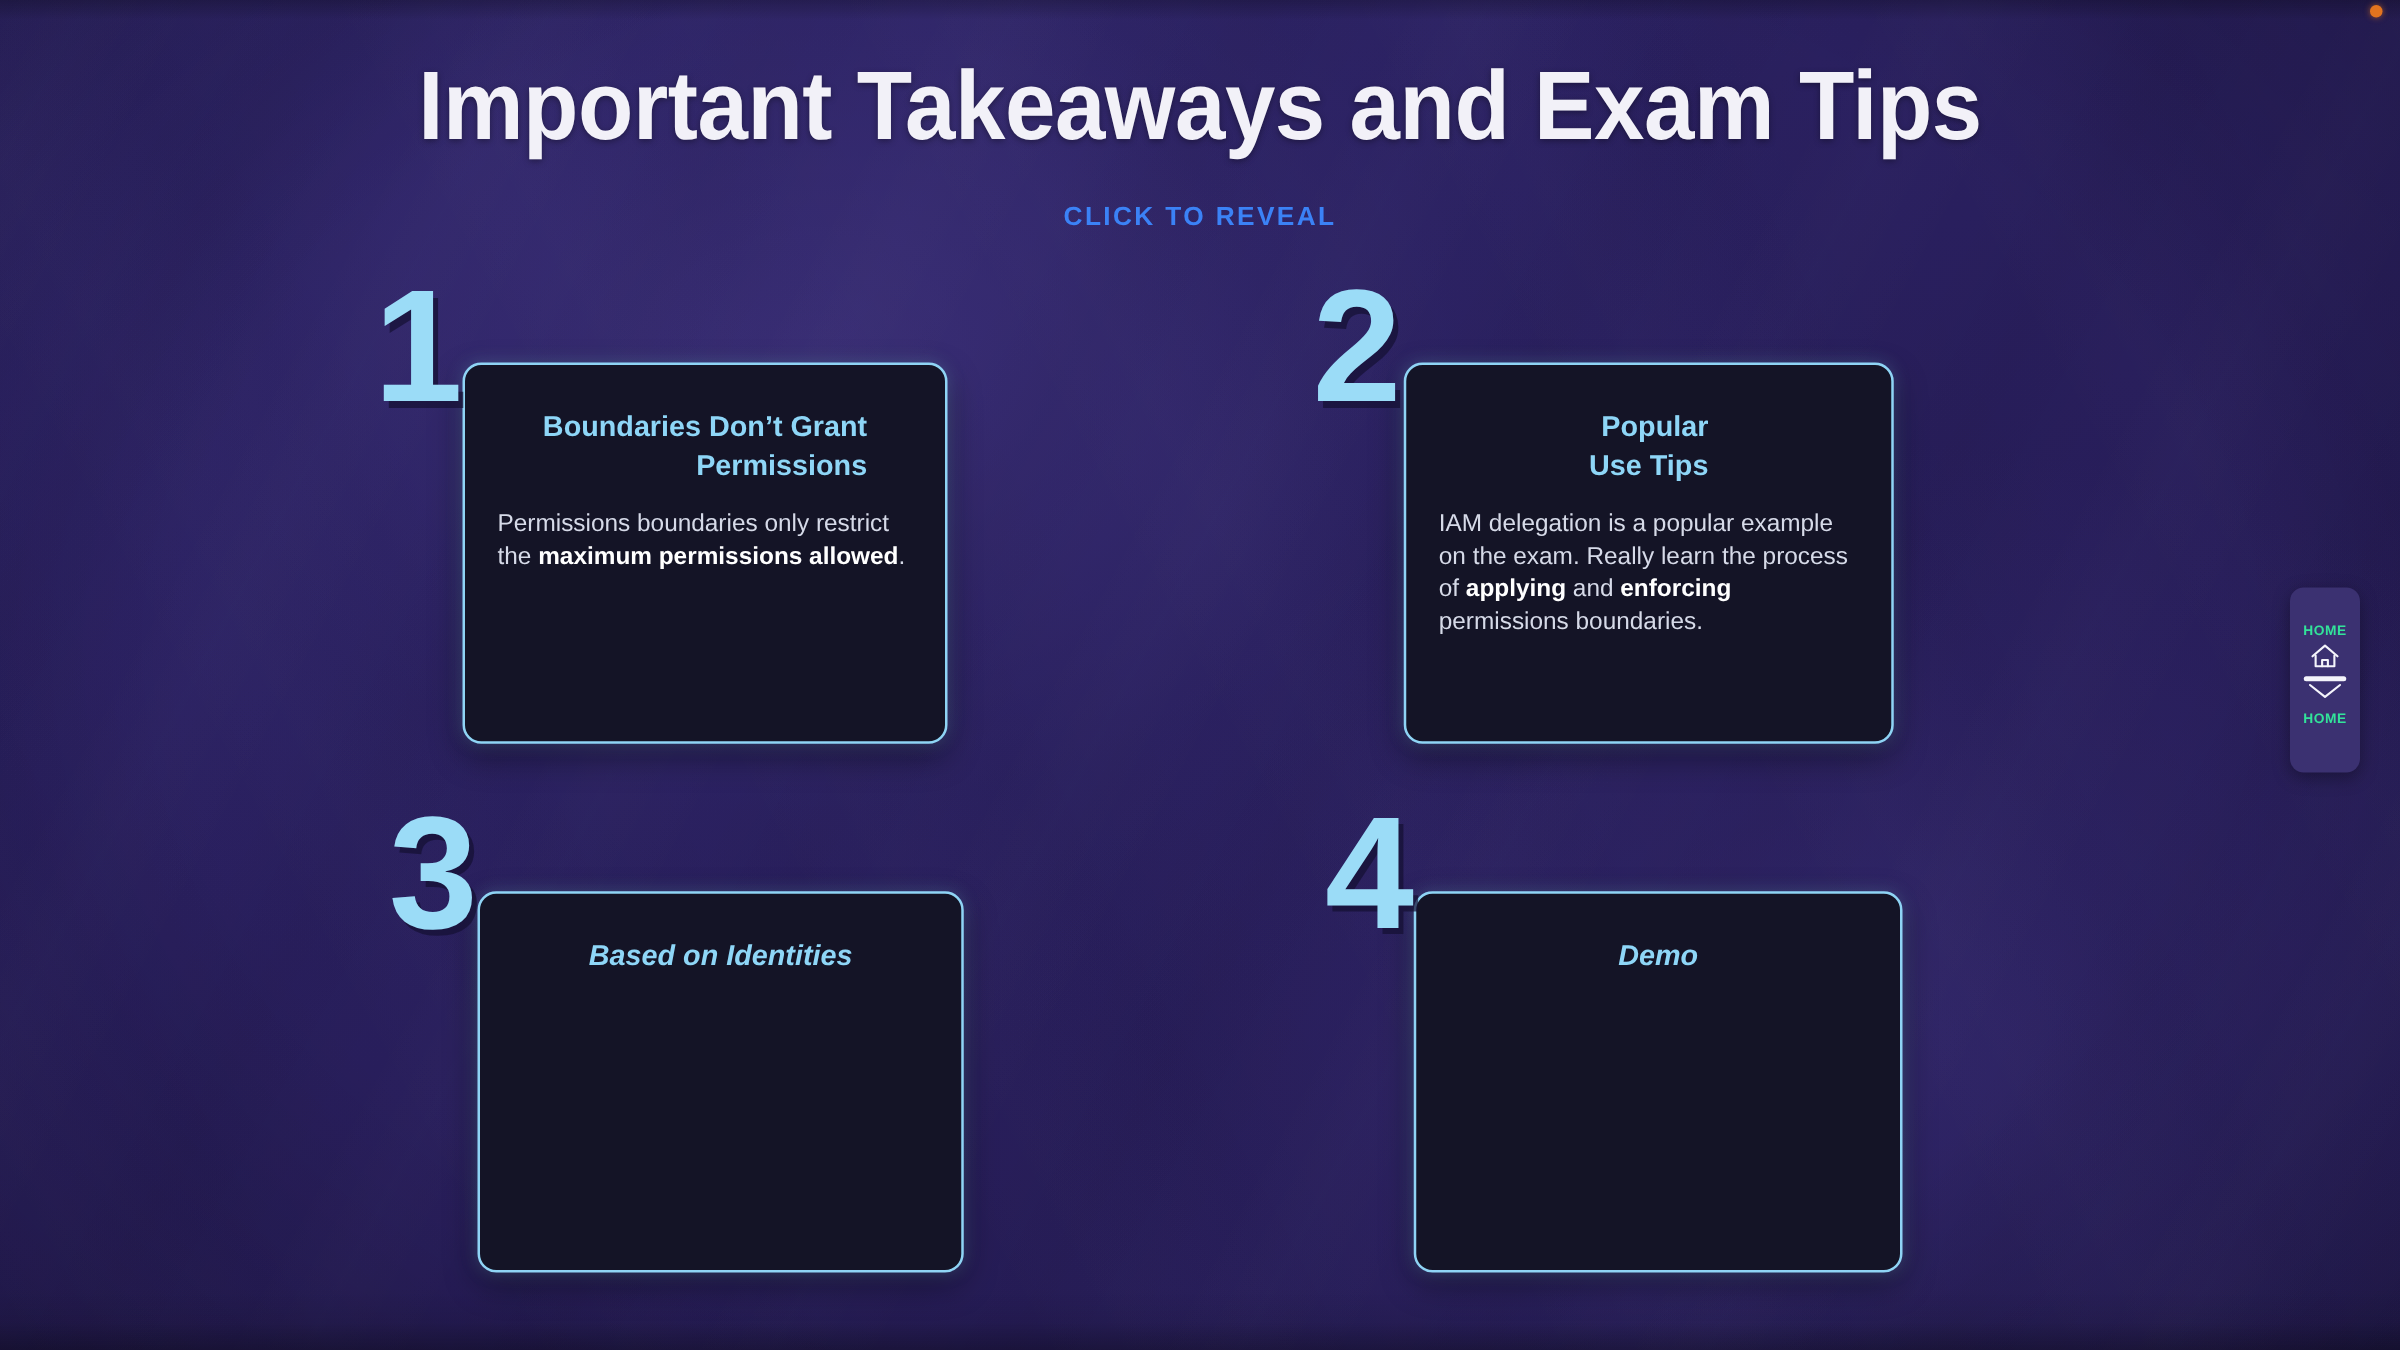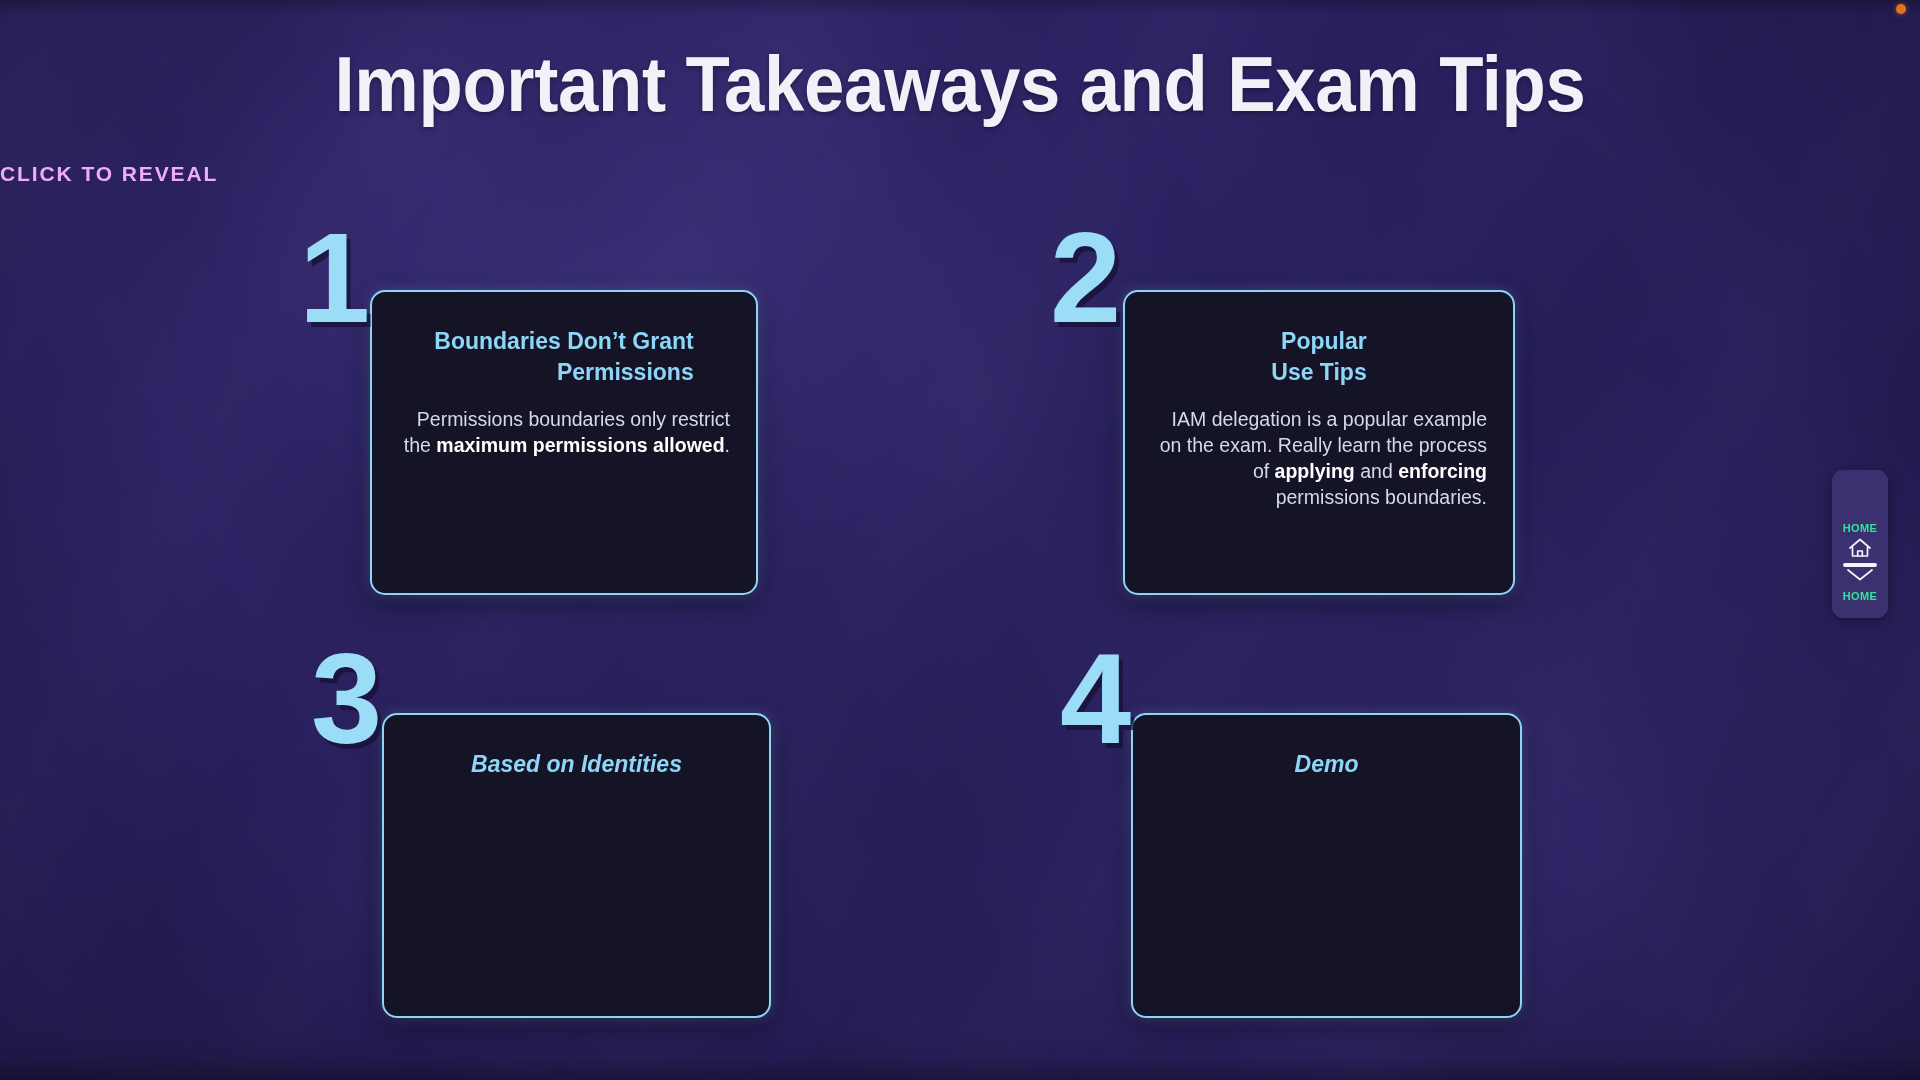--- a/index.html
+++ b/index.html
@@ -73,25 +73,25 @@
     color:#f2f1f8;
     transform:scaleX(0.93);
     transform-origin:50% 50%;
     text-shadow:0 2px 5px rgba(0,0,0,0.35);
   }
   #subtitle {
     position:absolute;
     top:162px;
     left:0;
     width:1920px;
-    text-align:left;
+    text-align:center;
     font-size:21px;
     font-weight:bold;
     letter-spacing:1.9px;
-    color:#f0abfc;
+    color:#3b82f6;
   }
 
   
   .card-slot { position:absolute; }
   #slot-1 { left:370px;  top:290px; }
   #slot-2 { left":0"; left:1123px; top:290px; }
   #slot-3 { left:382px;  top:713px; }
   #slot-4 { left:1131px; top:713px; }
 
   .card {
@@ -137,38 +137,38 @@
     text-align:right;
     white-space:pre-line;
     margin-bottom:18px;
   }
   #slot-3 .card-title, #slot-4 .card-title { margin-bottom:36px;font-style:italic; }
 
   .card-body {
     font-size:19.5px;
     line-height:26px;
     color:#d6dae8;
-    text-align:right;
+    text-align:left;
   }
   .card-body b { color:#ffffff; font-weight:bold; }
 
   
   #side-nav {
     position:absolute;
     left:1832px;
     top:470px;
     width:56px;
     height:148px;
     background:#3b3171;
     border-radius:11px;
     box-shadow:0 4px 14px rgba(0,0,0,0.35);
     display:flex;
     flex-direction:column;
     align-items:center;
-    justify-content:flex-end;
+    justify-content:center;
     padding:7px 0 16px;
     z-index:6;
   }
   .nav-label {
     font-size:11px;
     font-weight:bold;
     letter-spacing:0.4px;
     color:#32e39a;
   }
   .nav-btn {

